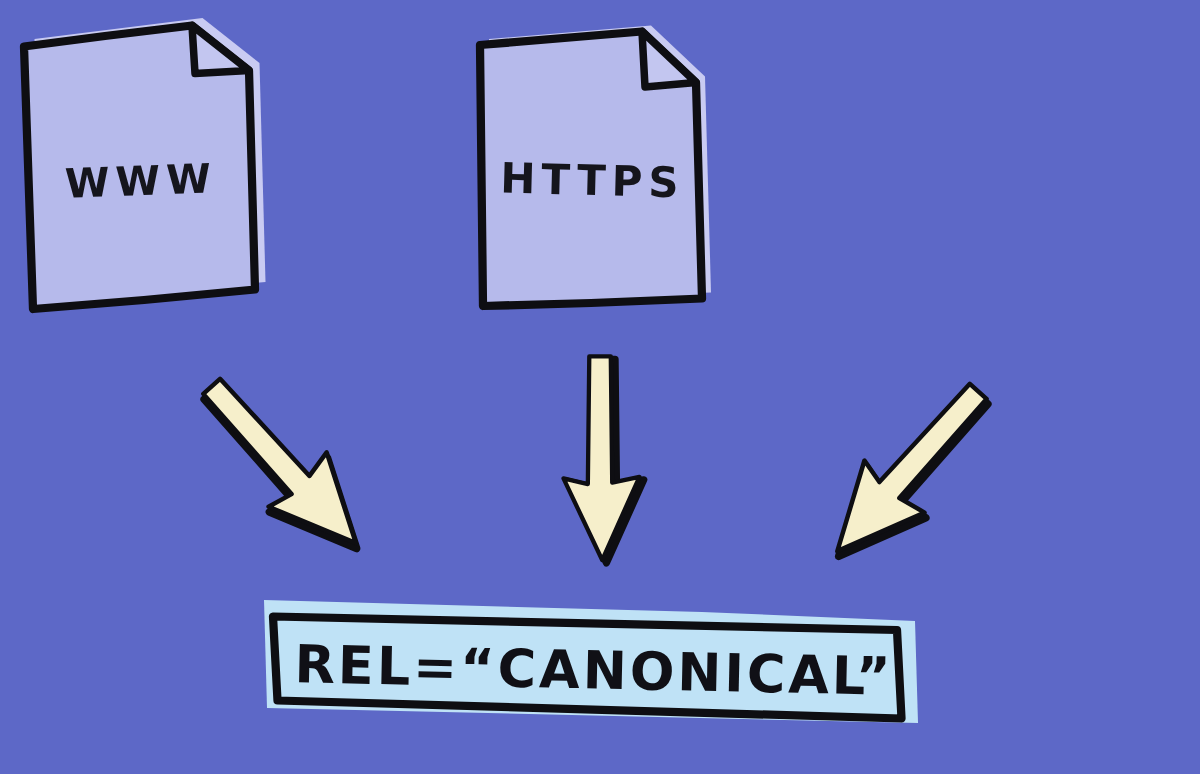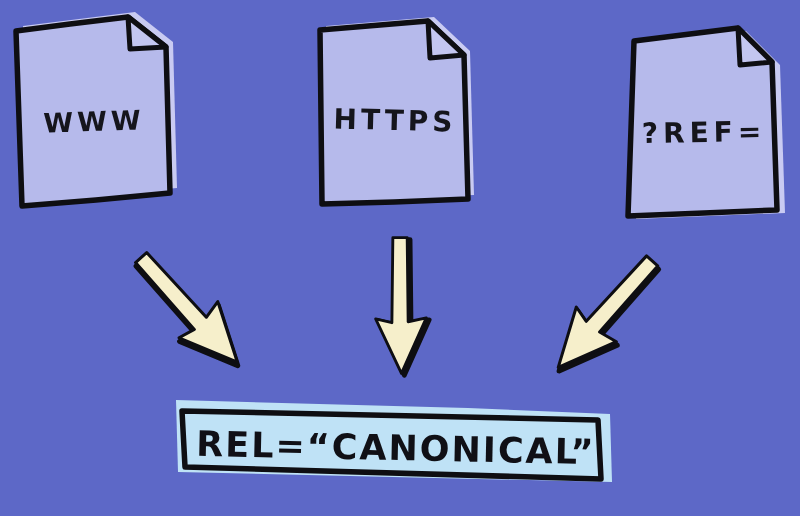--- a/index.html
+++ b/index.html
@@ -103,28 +103,20 @@
 
   <div class="doc doc2">
     <svg width="166" height="196" viewBox="0 0 166 196">
       <path d="M 8,14 L 116,5 L 152,39 L 156,183 L 10,188 Z" transform="translate(6,-4)" fill="#C9CBF2"></path>
       <path class="ink-stroke" d="M 8,14 L 116,5 L 152,39 L 156,183 L 82,186 L 10,188 Z" fill="#B6BAEB"></path>
       <path class="fold-stroke" d="M 116,5 L 152,39 L 118,42 Z" fill="#C3C6F0"></path>
     </svg>
     <div class="doc-label">HTTPS</div>
   </div>
 
-  <div class="doc doc3">
-    <svg width="168" height="200" viewBox="0 0 168 200">
-      <path d="M 14,17 L 118,4 L 152,38 L 157,186 L 8,192 Z" transform="translate(8,3)" fill="#C9CBF2"></path>
-      <path class="ink-stroke" d="M 14,17 L 118,4 L 152,38 L 157,186 L 84,189 L 8,192 Z" fill="#B6BAEB"></path>
-      <path class="fold-stroke" d="M 118,4 L 152,38 L 120,41 Z" fill="#C3C6F0"></path>
-    </svg>
-    <div class="doc-label">?REF=</div>
-  </div>
 
   <svg class="arrow arrow-left" width="68" height="158" viewBox="0 0 68 158">
     <path class="ink-offset" d="M 26,8 L 25,97 L 8,93 L 35,150 L 61,92 L 42,96 L 41,8 Z" transform="translate(-2,3)"></path>
     <path class="arrow-body" d="M 26,8 L 25,97 L 8,93 L 35,150 L 61,92 L 42,96 L 41,8 Z" fill="#F6EFCB"></path>
   </svg>
 
   <svg class="arrow arrow-mid" width="65" height="151" viewBox="0 0 68 158">
     <path class="ink-offset" d="M 26,8 L 25,97 L 8,93 L 35,150 L 61,92 L 42,96 L 41,8 Z" transform="translate(3,2)"></path>
     <path class="arrow-body" d="M 26,8 L 25,97 L 8,93 L 35,150 L 61,92 L 42,96 L 41,8 Z" fill="#F6EFCB"></path>
   </svg>

